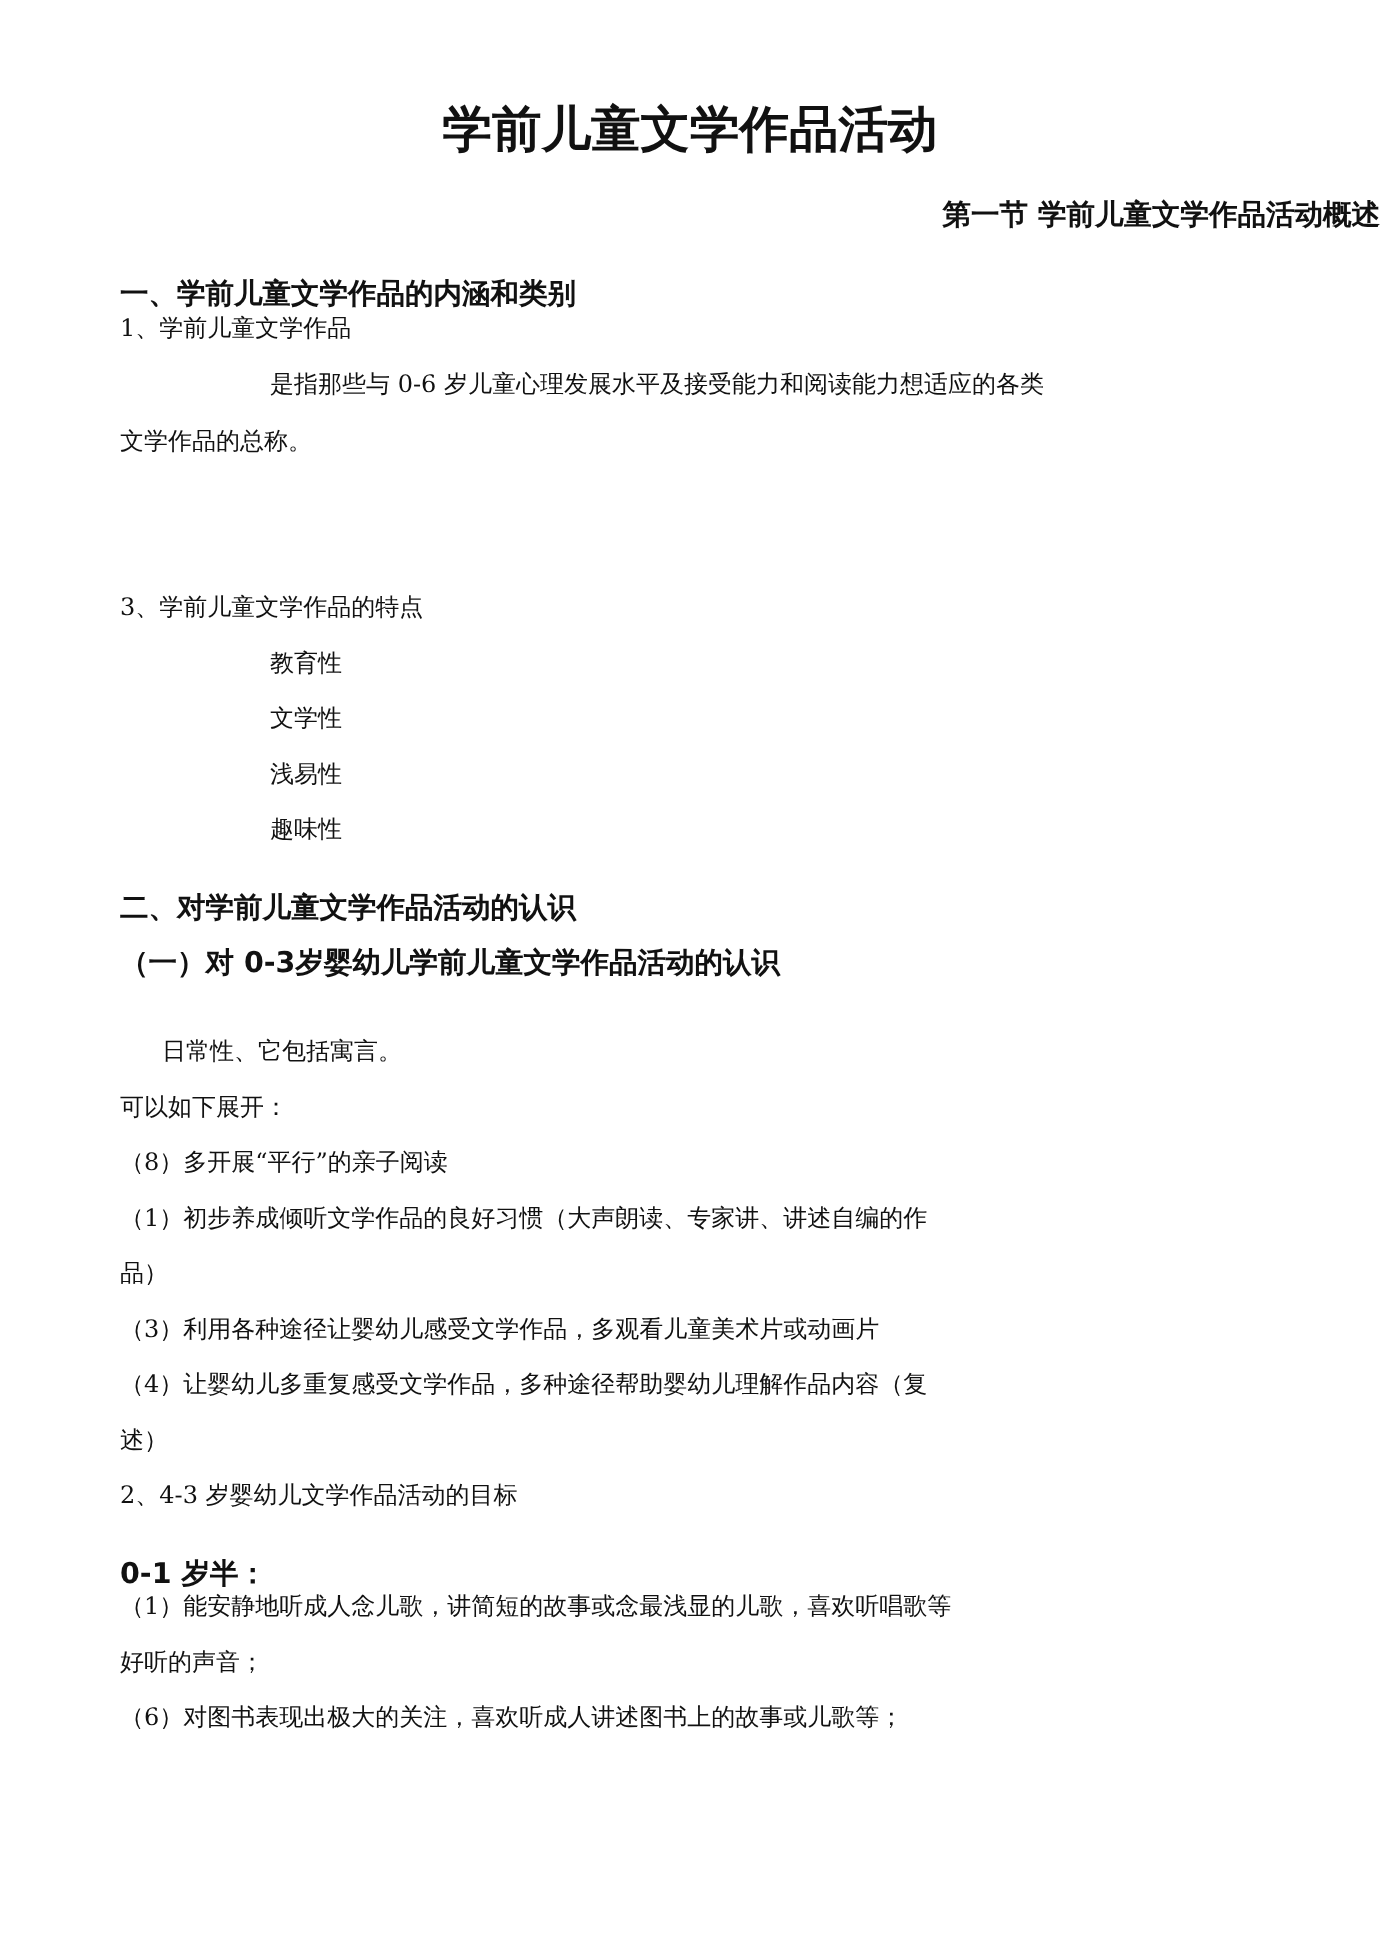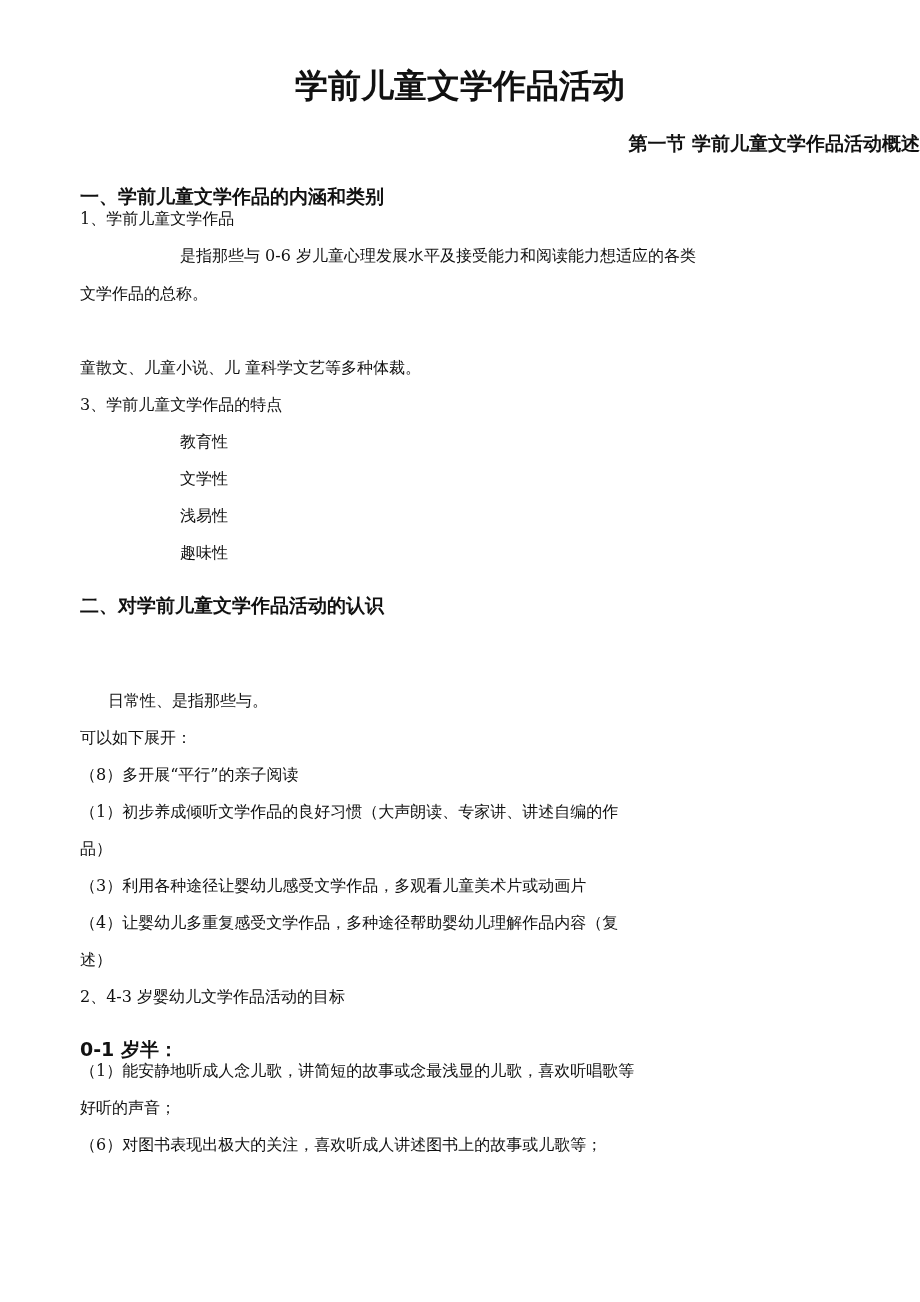--- a/index.html
+++ b/index.html
@@ -19,28 +19,28 @@
 <body>
 
 <div class="page">
   <div class="title">学前儿童文学作品活动</div>
   <div class="subtitle">第一节 学前儿童文学作品活动概述</div>
 
   <div class="line bold" style="top:167px">一、学前儿童文学作品的内涵和类别</div>
   <div class="line" style="top:205px">1、学前儿童文学作品</div>
   <div class="line indent1" style="top:242px">是指那些与 0-6 岁儿童心理发展水平及接受能力和阅读能力想适应的各类</div>
   <div class="line" style="top:280px">文学作品的总称。</div>
-  <div class="line" style="top:354px">童散文、儿童小说、儿 童科学文艺等多种体裁。</div>
   <div class="line" style="top:391px">3、学前儿童文学作品的特点</div>
   <div class="line indent1" style="top:428px">教育性</div>
   <div class="line indent1" style="top:465px">文学性</div>
   <div class="line indent1" style="top:502px">浅易性</div>
   <div class="line indent1" style="top:539px">趣味性</div>
   <div class="line bold" style="top:576px">二、对学前儿童文学作品活动的认识</div>
-  <div class="line indent2" style="top:687px">日常性、是指那些与。</div>
+  <div class="line bold" style="top:613px">（一）对 0-3岁婴幼儿学前儿童文学作品活动的认识</div>
+  <div class="line indent2" style="top:687px">日常性、它包括寓言。</div>
   <div class="line" style="top:724px">可以如下展开：</div>
   <div class="line" style="top:761px">（8）多开展“平行”的亲子阅读</div>
   <div class="line" style="top:798px">（1）初步养成倾听文学作品的良好习惯（大声朗读、专家讲、讲述自编的作</div>
   <div class="line" style="top:835px">品）</div>
   <div class="line" style="top:872px">（3）利用各种途径让婴幼儿感受文学作品，多观看儿童美术片或动画片</div>
   <div class="line" style="top:909px">（4）让婴幼儿多重复感受文学作品，多种途径帮助婴幼儿理解作品内容（复</div>
   <div class="line" style="top:946px">述）</div>
   <div class="line" style="top:983px">2、4-3 岁婴幼儿文学作品活动的目标</div>
   <div class="line bold" style="top:1020px">0-1 岁半：</div>
   <div class="line" style="top:1057px">（1）能安静地听成人念儿歌，讲简短的故事或念最浅显的儿歌，喜欢听唱歌等</div>

